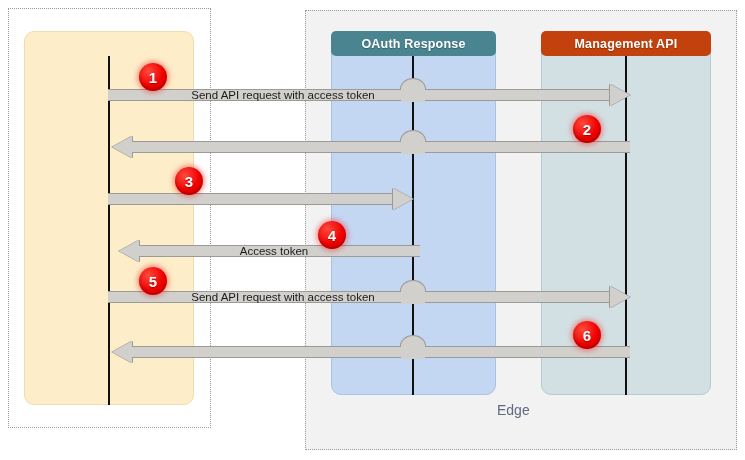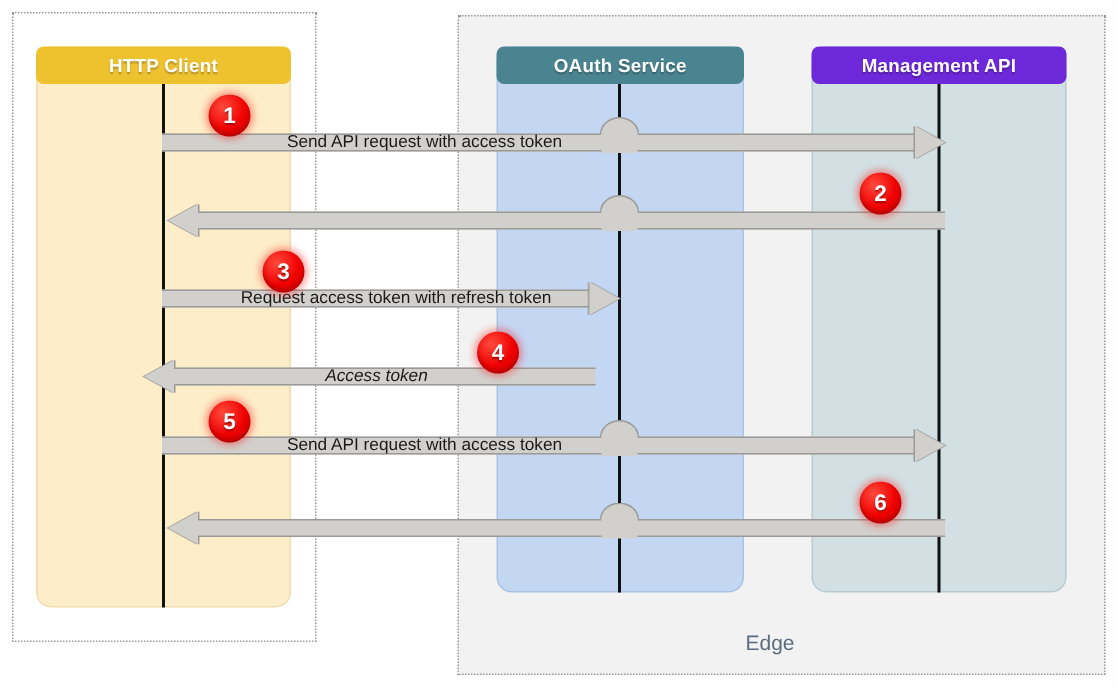--- a/index.html
+++ b/index.html
@@ -45,21 +45,21 @@
   }
   .group-label {
     position: absolute;
     color: #5d6b80;
     font-size: 14px;
     font-family: "Liberation Sans", sans-serif;
     white-space: nowrap;
   }
   .edge-label {
     left: 497px;
-    top: 420px;
+    top: 402px;
     text-align: center;
   }
 
   
   .lifeline {
     position: absolute;
     box-sizing: border-box;
   }
   .ll-body {
     position: absolute;
@@ -102,21 +102,21 @@
   .ll-client .ll-head { background: #eec22e; }
   .ll-client .ll-stem { left: 84px; height: 349px; }
 
   .ll-oauth { left: 331px; top: 31px; width: 165px; height: 364px; }
   .ll-oauth .ll-body { background: #c3d6f2; border: 1px solid #a9c3e6; }
   .ll-oauth .ll-head { background: #4a8490; }
   .ll-oauth .ll-stem { left: 81px; height: 339px; }
 
   .ll-mgmt { left: 541px; top: 31px; width: 170px; height: 364px; }
   .ll-mgmt .ll-body { background: #d2e0e3; border: 1px solid #b4cbd2; }
-  .ll-mgmt .ll-head { background: #6d28d9; text-align: center; }
+  .ll-mgmt .ll-head { background: #c2410c; text-align: center; }
   .ll-mgmt .ll-stem { left: 84px; height: 339px; }
 
   
   .msg {
     position: absolute;
     height: 22px;
     z-index: 6;
   }
   .msg-shaft {
     position: absolute;
@@ -204,27 +204,26 @@
 
 <div id="canvas">
 
   <div class="group-box group-left"></div>
   <div class="group-box group-edge"></div>
   <div class="group-label edge-label">Edge</div>
 
   <div class="lifeline ll-client">
     <div class="ll-body"></div>
     <div class="ll-stem"></div>
-    <div class="ll-head">HTTP Client</div>
   </div>
 
   <div class="lifeline ll-oauth">
     <div class="ll-body"></div>
     <div class="ll-stem"></div>
-    <div class="ll-head">OAuth Service</div>
+    <div class="ll-head">OAuth Response</div>
   </div>
 
   <div class="lifeline ll-mgmt">
     <div class="ll-body"></div>
     <div class="ll-stem"></div>
     <div class="ll-head">Management API</div>
   </div>
 
   <div class="msg" style="left:108px; top:84px; width:522px;">
     <div class="msg-shaft" style="left:0; width:502px;"></div>
@@ -239,25 +238,24 @@
     <div class="arrow-head arrow-left" style="left:0;"></div>
     <div class="msg-shaft" style="left:20px; width:498px;"></div>
     <div class="hop" style="left:288px;"></div>
     <div class="hop-cover" style="left:289px;"></div>
   </div>
   <div class="badge" style="left:573px; top:115px;">2</div>
 
   <div class="msg" style="left:108px; top:188px; width:305px;">
     <div class="msg-shaft" style="left:0; width:285px;"></div>
     <div class="arrow-head arrow-right" style="left:285px;"></div>
-    <div class="msg-label" style="left:38px; width:236px;">Request access token with refresh token</div>
   </div>
   <div class="badge" style="left:175px; top:167px;">3</div>
 
-  <div class="msg" style="left:96px; top:240px; width:301px;font-style:italic;">
+  <div class="msg" style="left:119px; top:240px; width:301px;">
     <div class="arrow-head arrow-left" style="left:0;"></div>
     <div class="msg-shaft" style="left:20px; width:281px;"></div>
     <div class="msg-label" style="left:90px; width:130px;">Access token</div>
   </div>
   <div class="badge" style="left:318px; top:221px;">4</div>
 
   <div class="msg" style="left:108px; top:286px; width:522px;">
     <div class="msg-shaft" style="left:0; width:502px;"></div>
     <div class="arrow-head arrow-right" style="left:502px;"></div>
     <div class="hop" style="left:292px;"></div>

